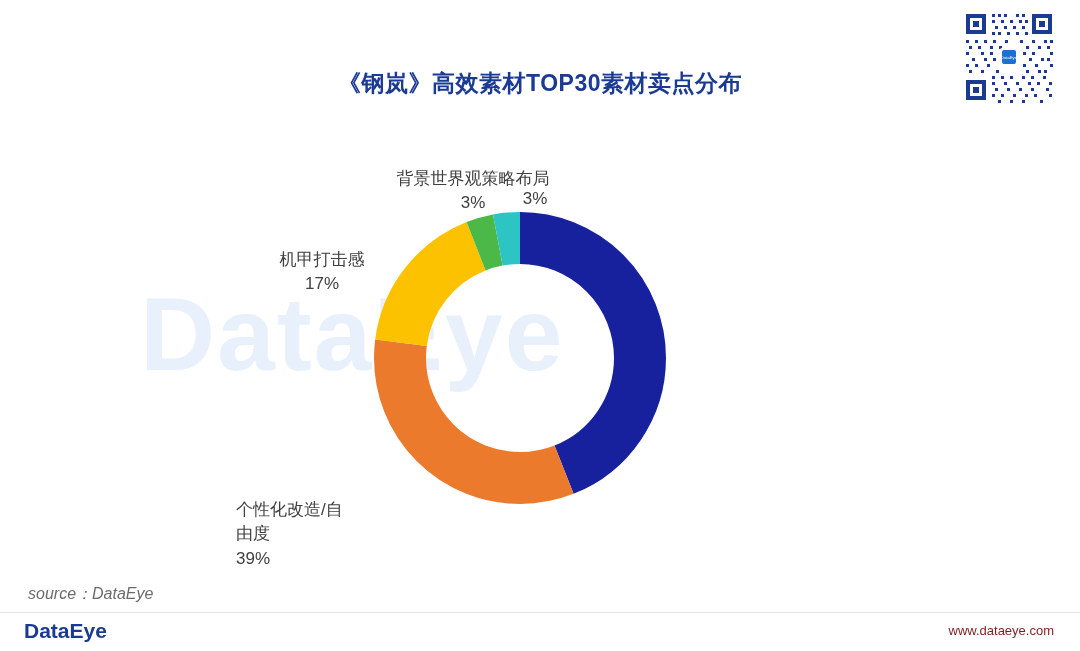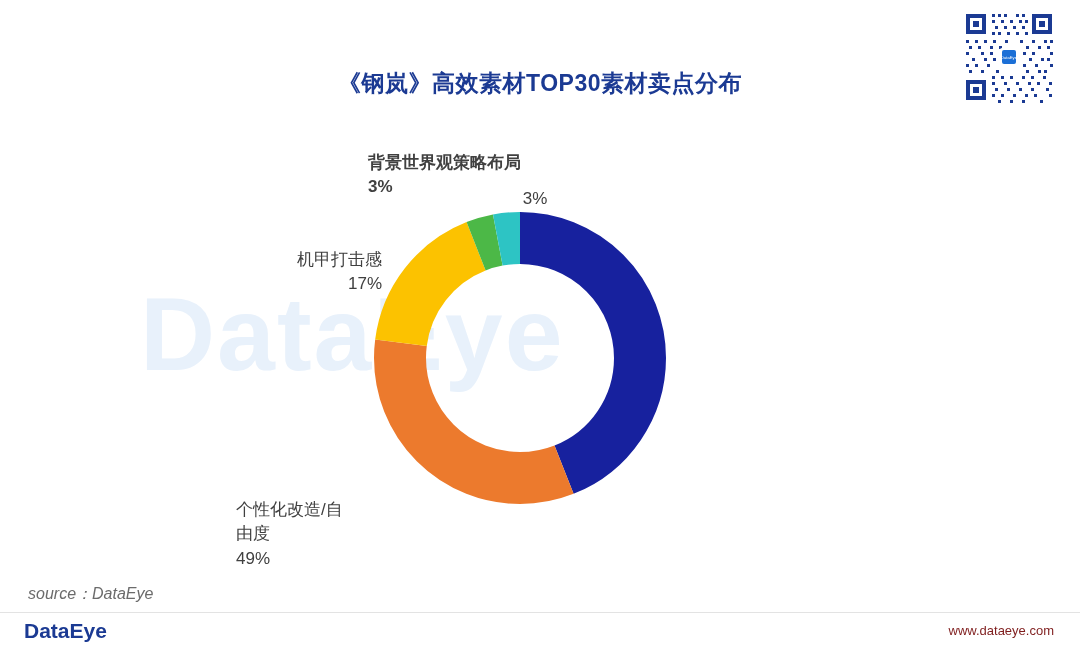--- a/index.html
+++ b/index.html
@@ -68,22 +68,22 @@
     color:#404040;
     line-height:1.45;
     z-index:2;
     white-space:pre-line;
   }
   .lbl .pct { display:block; }
 
   .lbl-blue   { left:700px; top:205px; width:130px; text-align:left; }
   .lbl-blue .pct { text-align:center; width:112px; }
   .lbl-orange { left:236px; top:373px; width:130px; }
-  .lbl-yellow { left:262px; top:123px; width:120px; text-align:right; }
-  .lbl-green  { left:368px; top:26px;  width:210px; text-align:left;font-weight:bold; }
+  .lbl-yellow { left:262px; top:123px; width:120px; text-align:center; }
+  .lbl-green  { left:368px; top:42px;  width:210px; text-align:center; }
   .lbl-teal   { left:500px; top:62px;  width:70px;  text-align:center; }
 
   
   .source {
     position:absolute;
     left:28px; bottom:46px;
     font-size:16px;
     font-style:italic;
     color:#6b6b6b;
     z-index:2;
@@ -247,21 +247,21 @@
 
         <circle cx="170" cy="170" r="120" stroke="#2dc4c4" stroke-dasharray="22.62 731.36" stroke-dashoffset="-731.36"></circle>
       </g>
     </svg>
   </div>
 
 
   <div class="lbl lbl-orange">
     <span>个性化改造/自
 由度</span>
-    <span class="pct">49%</span>
+    <span class="pct">39%</span>
   </div>
 
   <div class="lbl lbl-yellow">
     <span>机甲打击感</span>
     <span class="pct">17%</span>
   </div>
 
   <div class="lbl lbl-green">
     <span>背景世界观策略布局</span>
     <span class="pct">3%</span>

